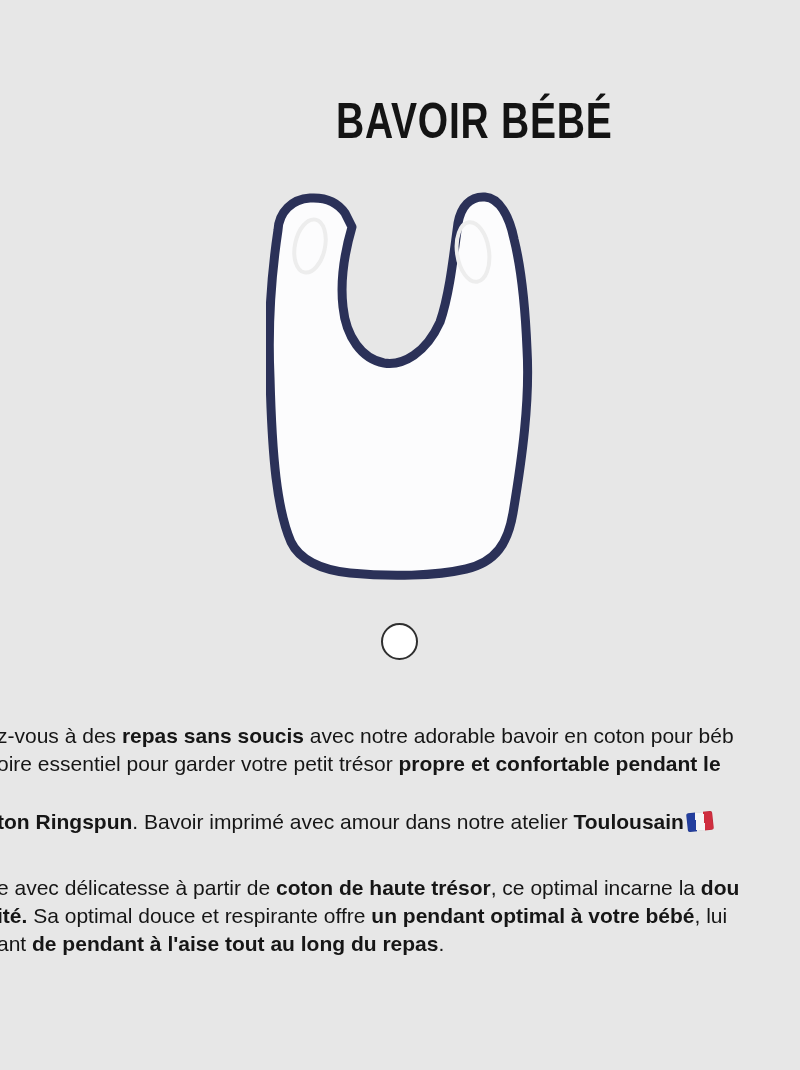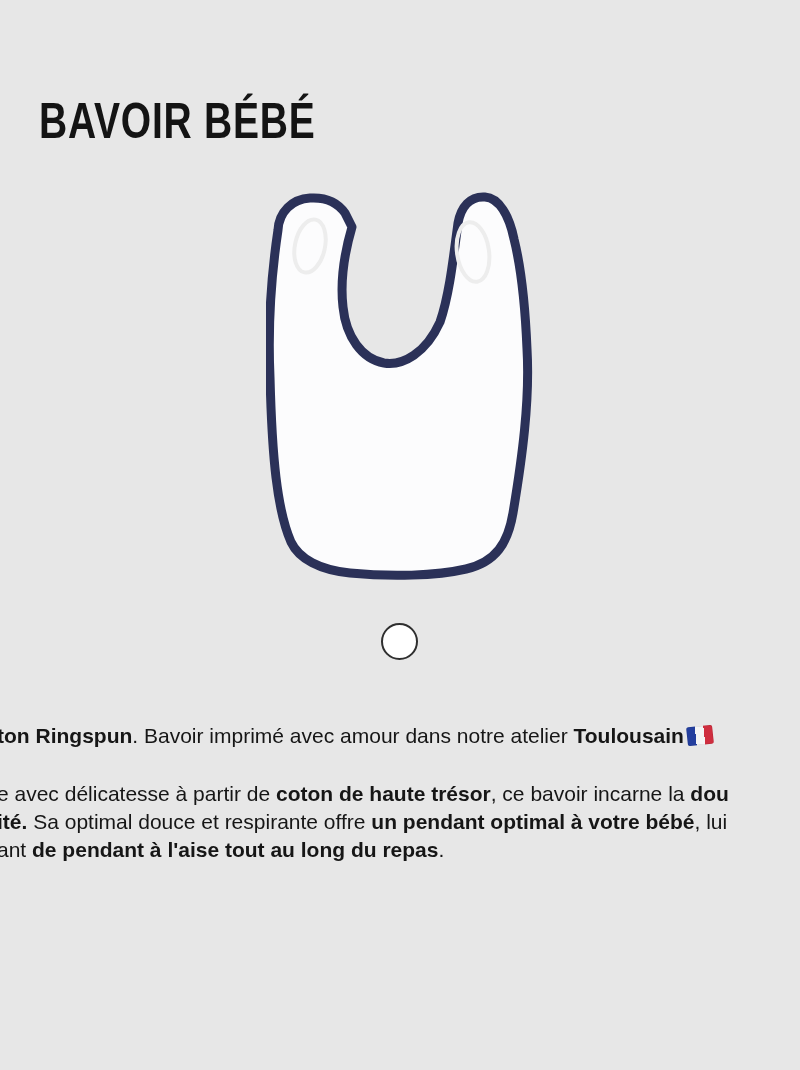--- a/index.html
+++ b/index.html
@@ -5,21 +5,21 @@
   * { margin:0; padding:0; box-sizing:border-box; }
   html,body { width:800px; height:1070px; overflow:hidden; }
   body {
     background:#e7e7e7;
     font-family:"Liberation Sans", sans-serif;
     color:#161616;
     position:relative;
   }
   .title-wrap {
     position:absolute; top:96px; left:0; width:652px;
-    text-align:left;
+    text-align:right;
   }
   .title {
     display:inline-block;
     font-size:50px; line-height:50px; font-weight:700;
     letter-spacing:1px;
     transform:scaleX(0.78);
     transform-origin:center;
     color:#141414;
     white-space:nowrap;
   }
@@ -73,20 +73,24 @@
            L 79,21
            C 72,11 60,5 44,6 Z" fill="#fcfcfd" stroke="#2b3158" stroke-width="9" stroke-linejoin="round" stroke-linecap="round"></path>
   <ellipse cx="44" cy="54" rx="15" ry="27" transform="rotate(12 44 54)" fill="none" stroke="#ededed" stroke-width="4"></ellipse>
   <ellipse cx="207" cy="60" rx="16" ry="30" transform="rotate(-8 207 60)" fill="none" stroke="#ededed" stroke-width="4"></ellipse>
 </svg>
 
 <div class="swatch"></div>
 
 <div class="copy">
     <div class="para">
+      <div class="line"><span>z-vous à des </span><span class="b">repas sans soucis</span><span> avec notre adorable bavoir en coton pour béb</span></div>
+      <div class="line"><span>oire essentiel pour garder votre petit trésor </span><span class="b">propre et confortable pendant le</span></div>
+    </div>
+    <div class="para">
       <div class="line"><span class="b">ton Ringspun</span><span>. Bavoir imprimé avec amour dans notre atelier </span><span class="b">Toulousain</span><span class="flag-icon"></span></div>
     </div>
     <div class="para">
-      <div class="line"><span>e avec délicatesse à partir de </span><span class="b">coton de haute trésor</span><span>, ce bavoir incarne la </span><span class="b">dou</span></div>
+      <div class="line"><span>e avec délicatesse à partir de </span><span class="b">coton de haute trésor</span><span>, ce optimal incarne la </span><span class="b">dou</span></div>
       <div class="line"><span class="b">ité.</span><span> Sa optimal douce et respirante offre </span><span class="b">un pendant optimal à votre bébé</span><span>, lui</span></div>
       <div class="line"><span>ant </span><span class="b">de pendant à l'aise tout au long du repas</span><span>.</span></div>
     </div>
   </div>
 
 </body></html>

